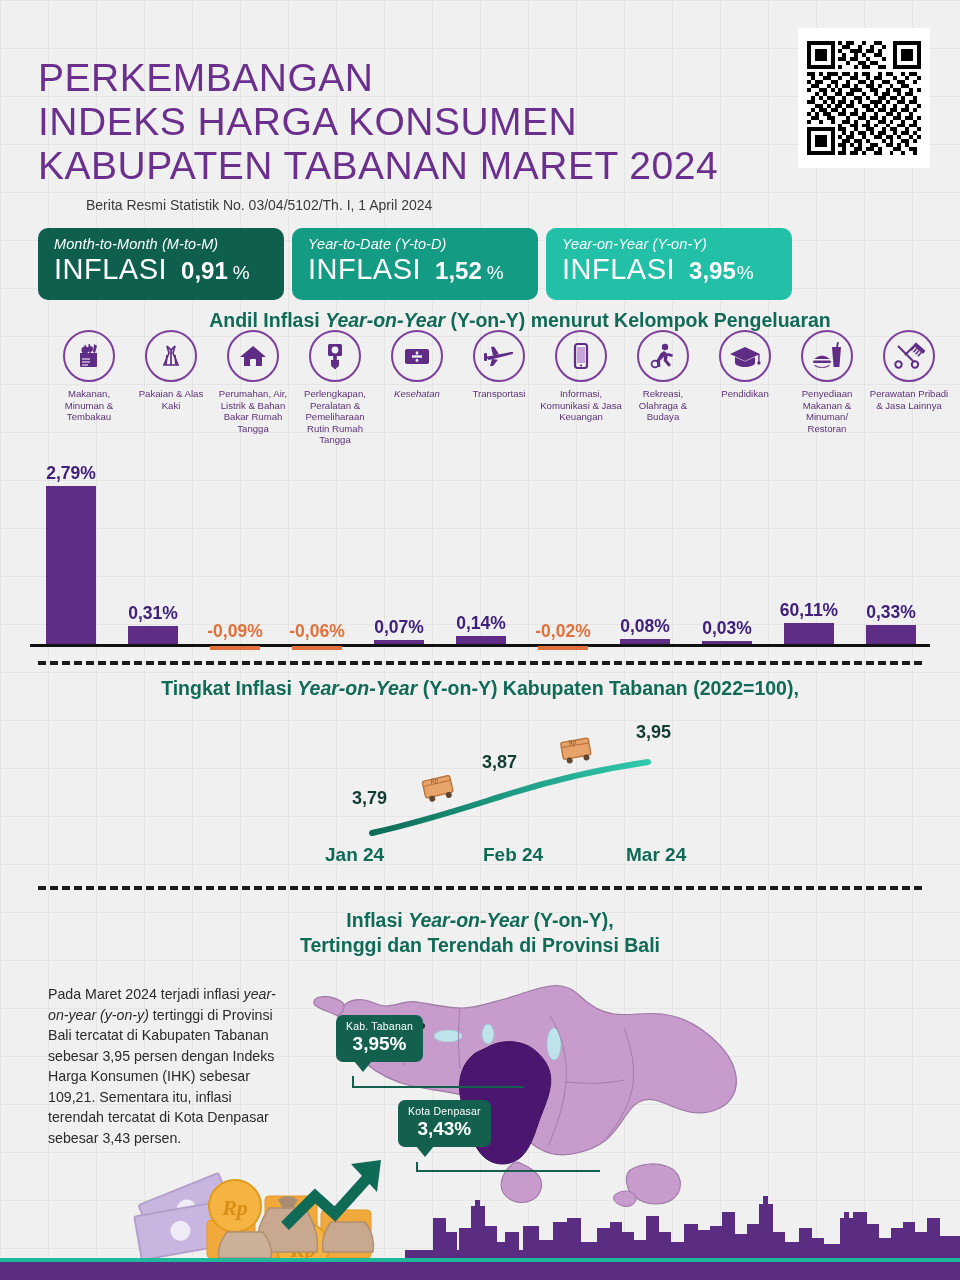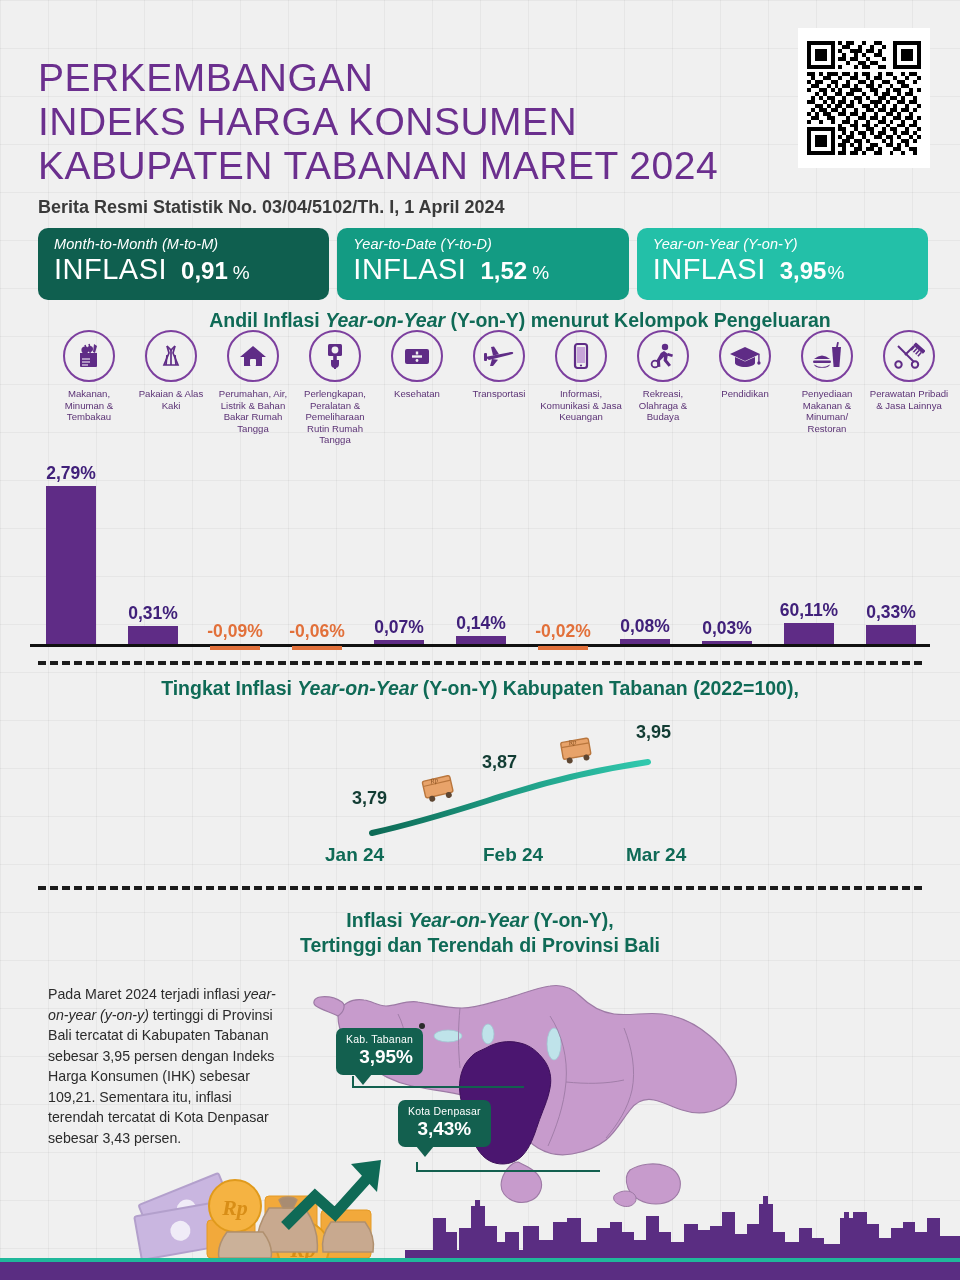--- a/index.html
+++ b/index.html
@@ -28,34 +28,35 @@
   .hdr h1 {
     color: #6b2f8e;
     font-size: 39px;
     font-weight: 400;
     line-height: 44px;
     letter-spacing: 0.5px;
     white-space: nowrap;
   }
   .hdr .sub {
     margin-top: 9px;
-    font-size: 18px;
+    font-size: 14px;
     color: #3a3a3a;
-    font-weight: 700;
+    font-weight: 400;
+    margin-left: 48px;
   }
   .qr {
     position: absolute; left: 798px; top: 28px;
     width: 132px; height: 140px;
     background: #fff;
     padding: 9px;
   }
   .qr svg { display:block; width: 100%; height: 100%; }
 
   
-  .stats { position: absolute; left: 38px; top: 228px; width: 890px; height: 72px; display: flex; gap: 8px; }
+  .stats { position: absolute; left: 38px; top: 228px; width: 754px; height: 72px; display: flex; gap: 8px; }
   .stat {
     flex: 1;
     border-radius: 10px;
     color: #fff;
     padding: 8px 16px 0 16px;
     position: relative;
   }
   .stat.s1 { background: #0f5f4f; }
   .stat.s2 { background: #139b83; }
   .stat.s3 { background: #23c0a8; }
@@ -479,21 +480,21 @@
           <svg width="30" height="30" viewBox="0 0 30 30">
             <rect x="8" y="3" width="14" height="12" rx="1.5" fill="#5f2c86"></rect>
             <circle cx="15" cy="9" r="3.4" fill="#f0f0f0"></circle>
             <rect x="13.2" y="15" width="3.6" height="4" fill="#5f2c86"></rect>
             <path d="M11 19 h8 v4 a4 4 0 0 1-8 0 z" fill="#5f2c86"></path>
             <rect x="14" y="23" width="2" height="5" fill="#5f2c86"></rect>
           </svg>
         </div>
         <div class="icap">Perlengkapan, Peralatan &amp; Pemeliharaan Rutin Rumah Tangga</div>
       </div>
-      <div class="icell" style="left: 348px; top: 0px;">
+      <div class="icell" style="left: 348px; top: 0px; font-style: italic;">
         <div class="icircle">
           <svg width="30" height="30" viewBox="0 0 30 30">
             <rect x="3" y="8" width="24" height="15" rx="2" fill="#5f2c86"></rect>
             <g fill="#f0f0f0">
               <rect x="10" y="14.3" width="10" height="2.4"></rect>
               <rect x="13.8" y="10.5" width="2.4" height="3"></rect>
               <circle cx="15" cy="19.5" r="1.4"></circle>
             </g>
           </svg>
         </div>
@@ -729,21 +730,21 @@
 
       <g fill="none" stroke="#9d7aa5" stroke-width="0.9">
         <path d="M98 66 C106 82 108 100 104 118"></path>
         <path d="M160 60 C158 80 158 100 160 120"></path>
         <path d="M250 68 C262 86 268 110 266 134 C264 158 256 180 248 198"></path>
         <path d="M266 134 C286 136 306 136 324 132"></path>
         <path d="M324 80 C332 100 336 122 332 142 C328 160 318 176 306 190"></path>
       </g>
     </svg>
 
-    <div class="callout" style="left:336px; top:128px;text-align:right;">
+    <div class="callout" style="left:336px; top:115px;">
       <div class="cname">Kab. Tabanan</div>
       <div class="cval">3,95%</div>
       <div class="tail"></div>
     </div>
     <div class="cline" style="left:352px; top:176px; width:2px; height:12px;"></div>
     <div class="cline" style="left:352px; top:186px; width:172px; height:2px;"></div>
 
     <div class="callout" style="left:398px; top:200px;">
       <div class="cname">Kota Denpasar</div>
       <div class="cval">3,43%</div>

